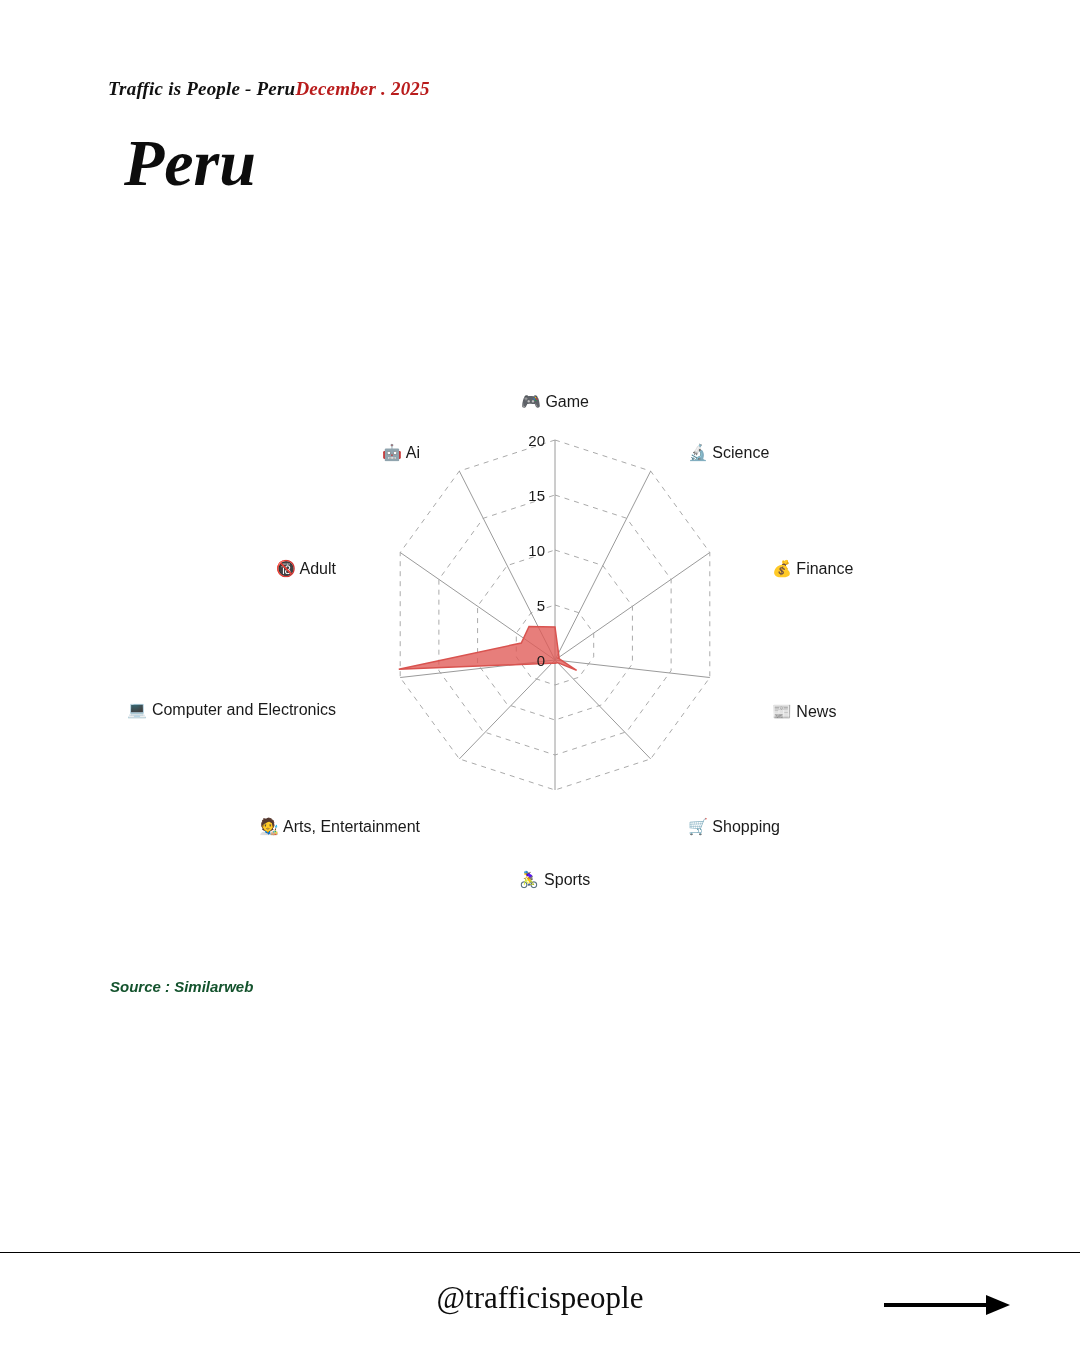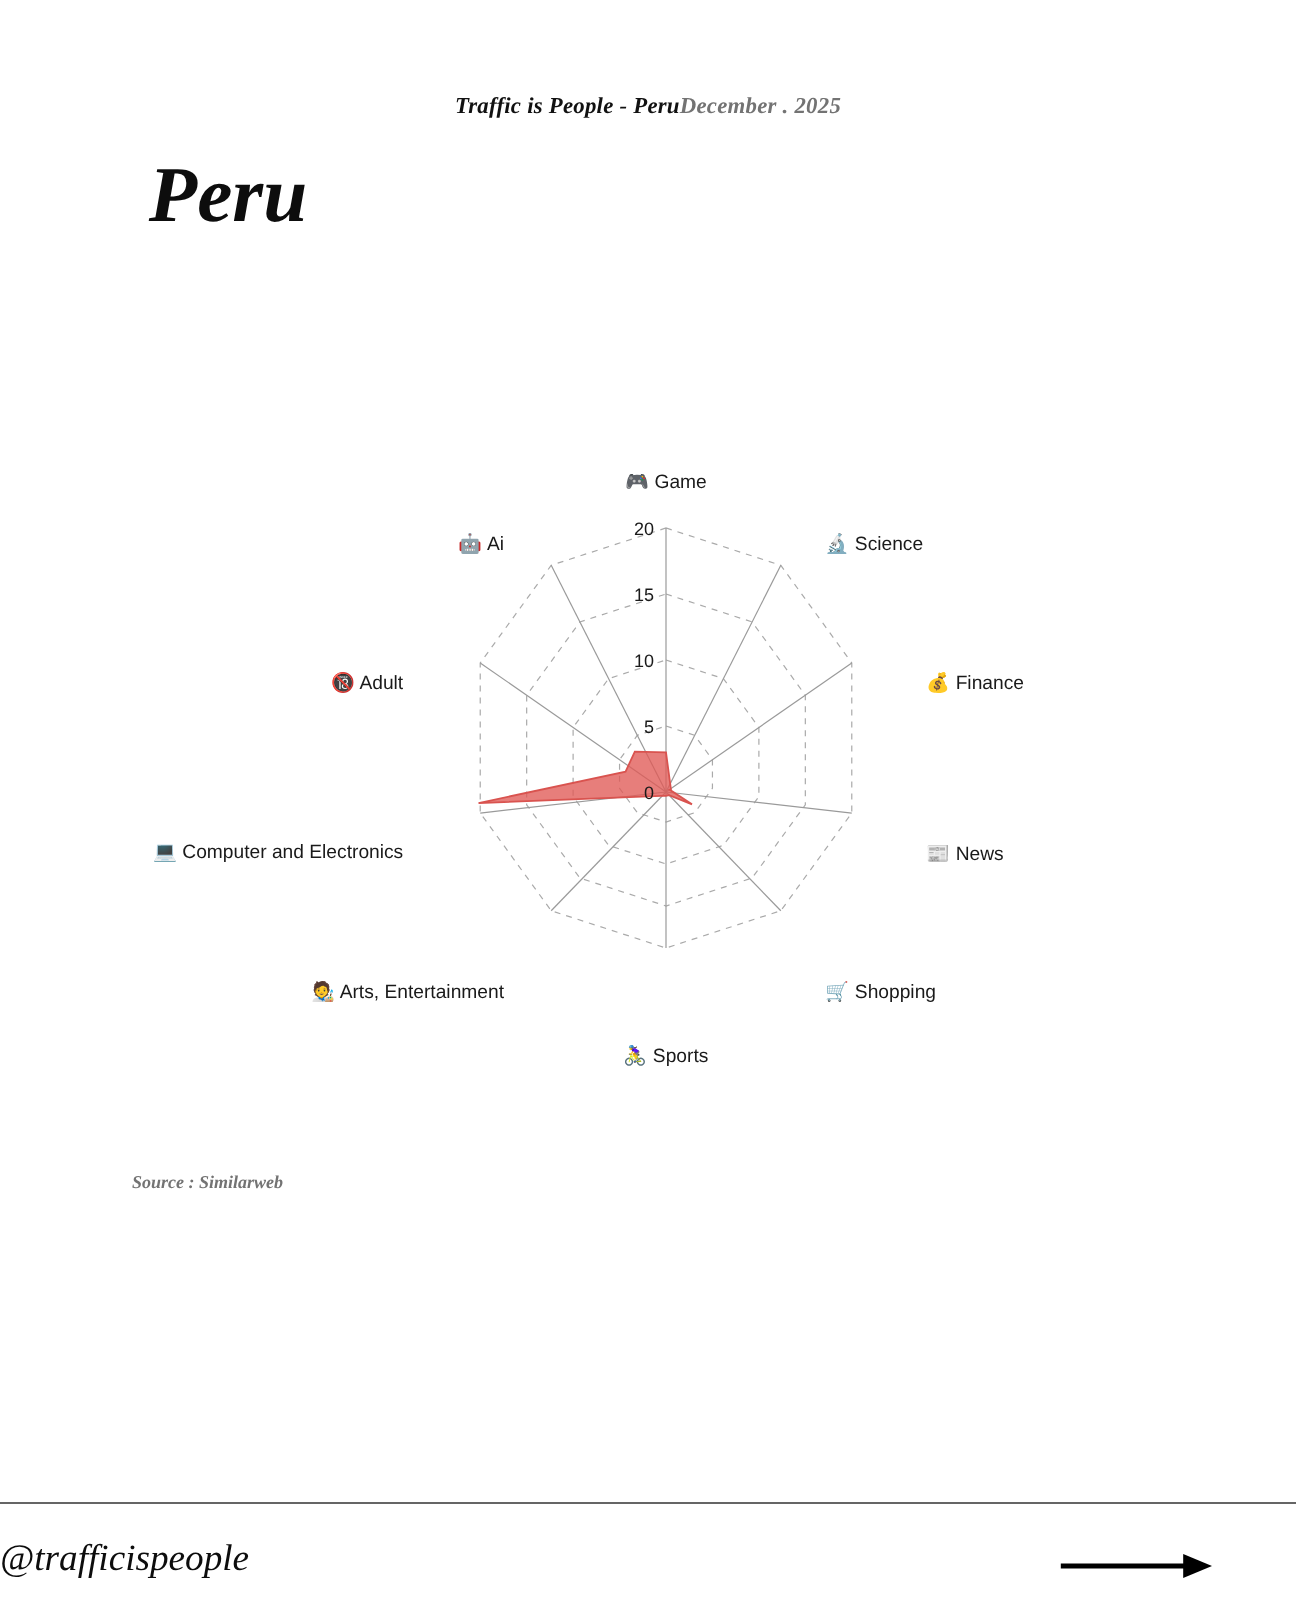--- a/index.html
+++ b/index.html
@@ -14,37 +14,37 @@
     font-family: "Liberation Sans", sans-serif;
     color: #111111;
     overflow: hidden;
   }
   .header {
     position: absolute;
     top: 78px;
     left: 108px;
     right: 108px;
     display: flex;
-    justify-content: center;
+    justify-content: flex-start;
     align-items: baseline;
   }
   .header-left {
     font-family: "Liberation Serif", serif;
     font-style: italic;
     font-weight: bold;
     font-size: 19px;
     color: #111111;
     letter-spacing: 0.2px;
   }
   .header-right {
     font-family: "Liberation Serif", serif;
     font-style: italic;
     font-weight: bold;
     font-size: 19px;
-    color: #737373;
+    color: #b91c1c;
     letter-spacing: 0.2px;
   }
   .title {
     position: absolute;
     top: 128px;
     left: 110px;
     font-family: "Liberation Serif", serif;
     font-style: italic;
     font-weight: bold;
     font-size: 66px;
@@ -56,25 +56,25 @@
     position: absolute;
     top: 370px;
     left: 0;
     width: 1080px;
     height: 540px;
   }
   .source {
     position: absolute;
     top: 978px;
     left: 110px;
-    font-family: Liberation Serif, serif;
+    font-family: Liberation Sans, sans-serif;
     font-style: italic;
     font-weight: bold;
     font-size: 15px;
-    color: #737373;
+    color: #14532d;
   }
   .footer-rule {
     position: absolute;
     top: 1252px;
     left: 0;
     width: 1080px;
     height: 1px;
     background: #000000;
   }
   .footer {
@@ -82,23 +82,22 @@
     top: 1272px;
     left: 0;
     width: 1080px;
     height: 78px;
   }
   .handle {
     position: absolute;
     top: 8px;
     left: 0;
     width: 1080px;
-    text-align: left;
+    text-align: center;
     font-family: "Liberation Serif", serif;
-    font-style: italic;
     font-size: 31px;
     color: #0d0d0d;
   }
   .arrow {
     position: absolute;
     top: 18px;
     right: 68px;
   }
   .axis-label {
     font-family: "Liberation Sans", sans-serif;

